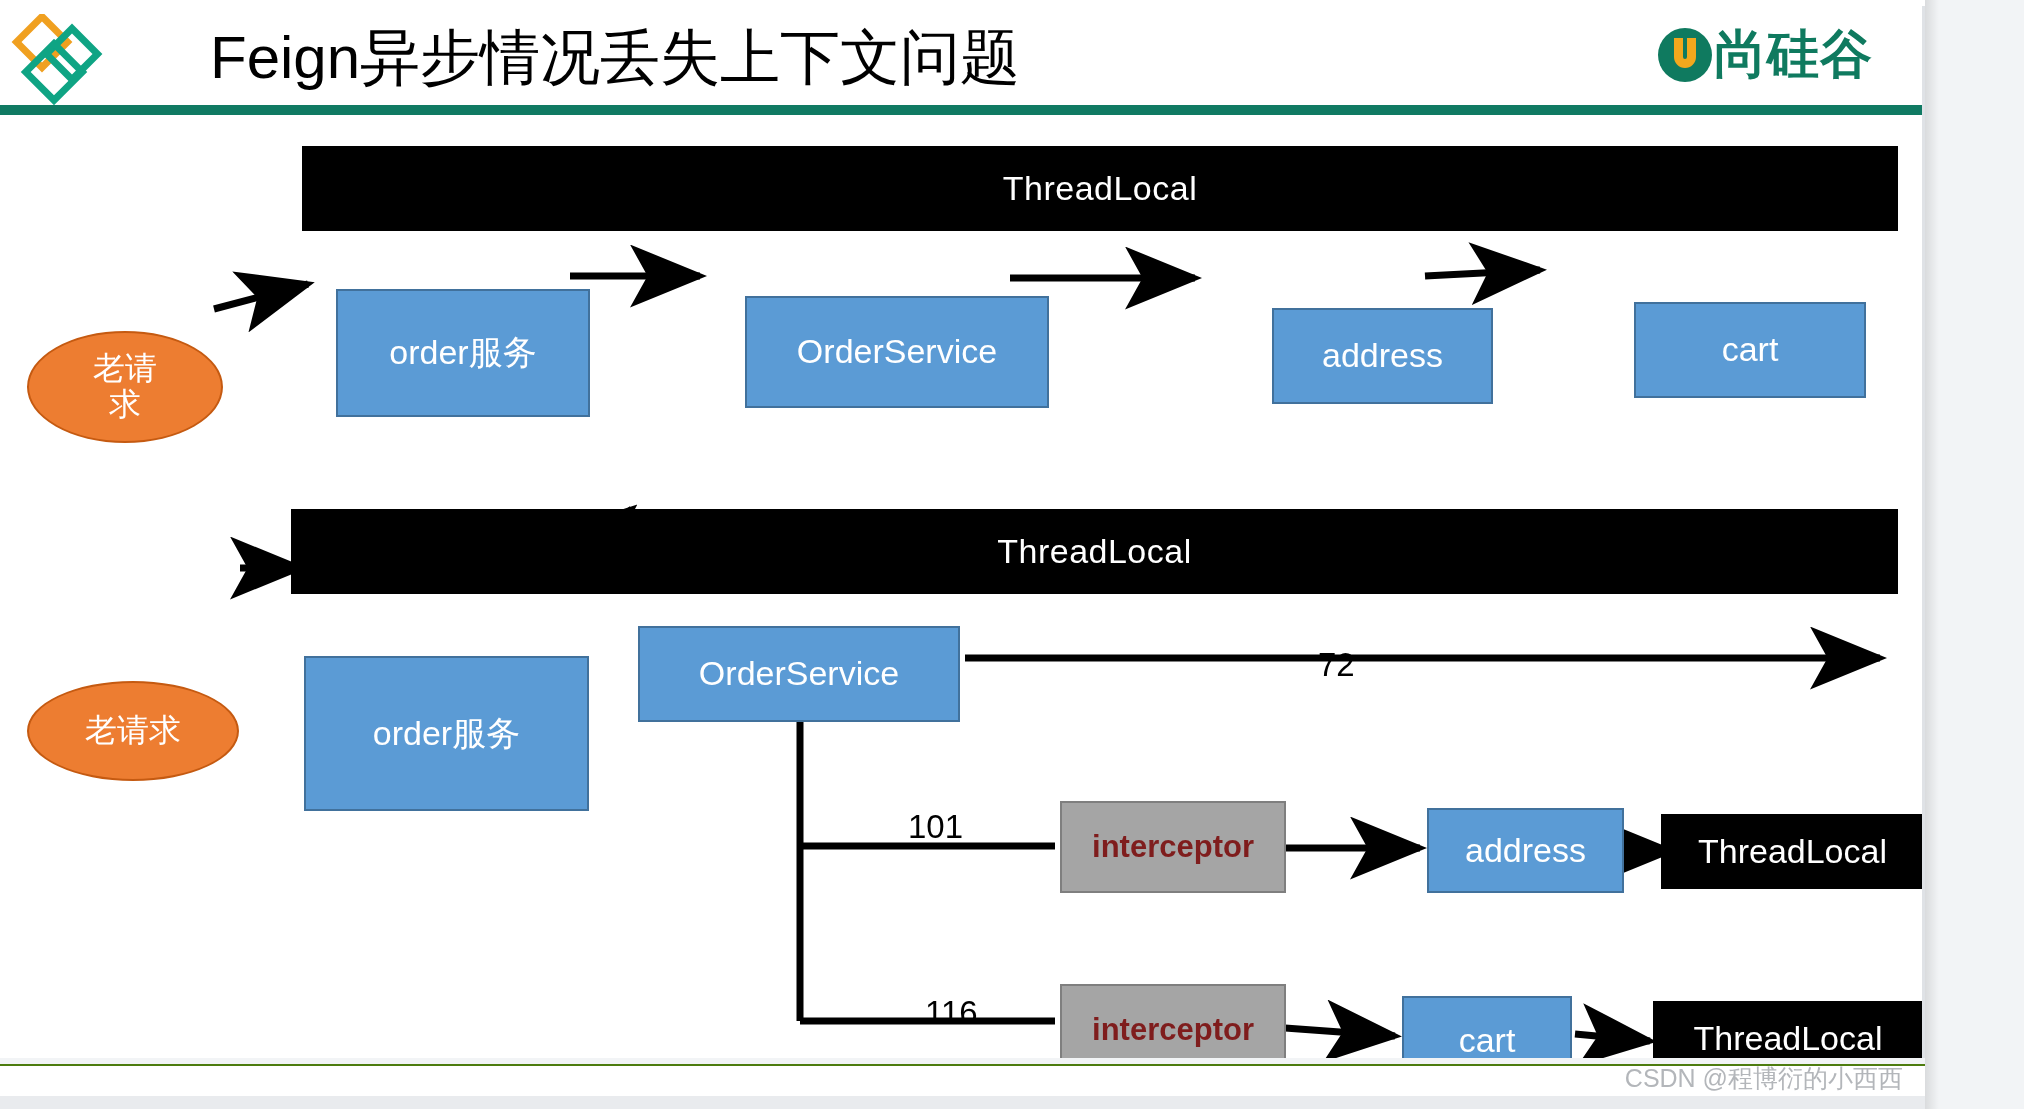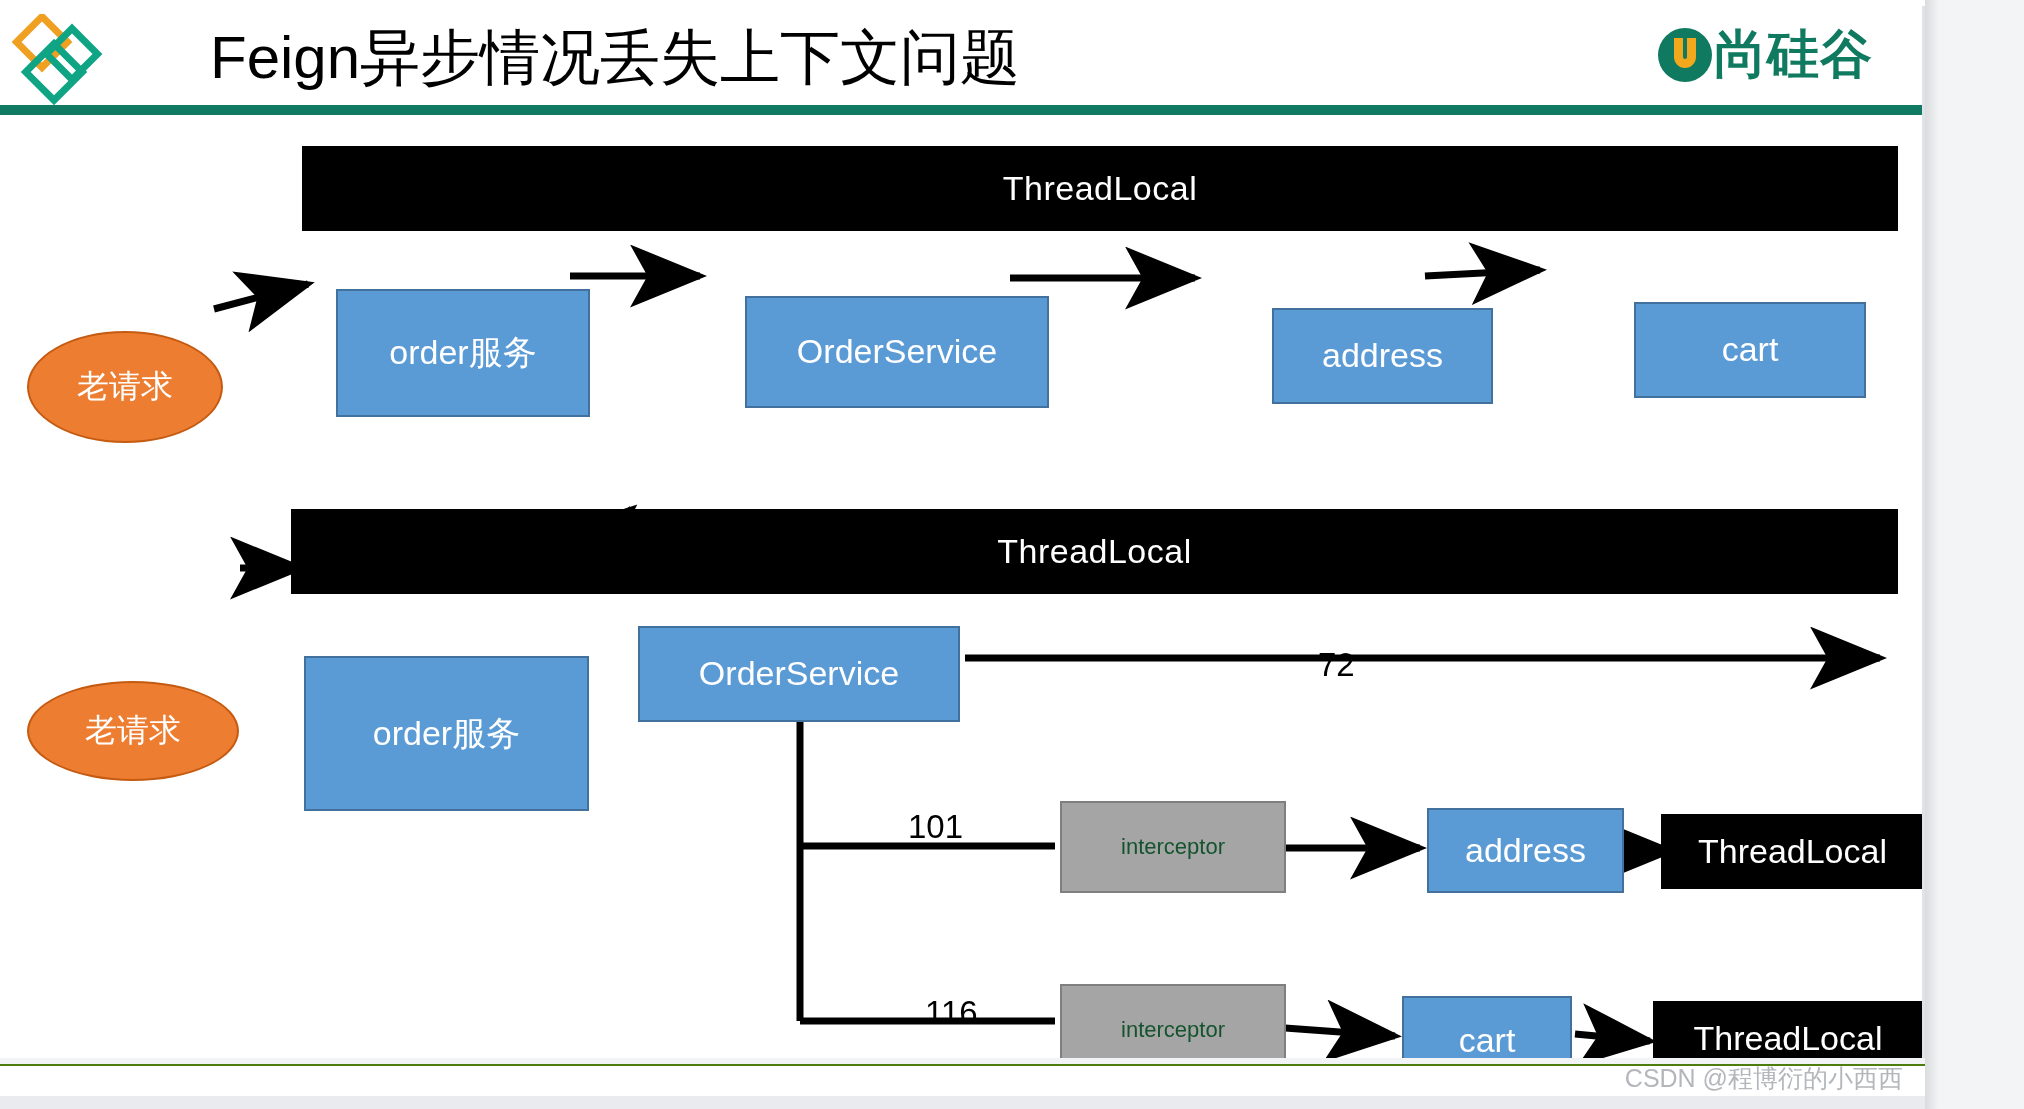--- a/index.html
+++ b/index.html
@@ -92,23 +92,24 @@
     color: #ffffff;
     display: flex; align-items: center; justify-content: center;
     font-size: 34px;
     text-align: center;
     line-height: 1.15;
   }
   .graybox {
     position: absolute;
     background: #A5A5A5;
     border: 2px solid #7F7F7F;
-    color: #14532d;
-    display: flex; align-items: center; justify-content: center;
-    font-size: 22px;
+    color: #7f1d1d;
+    display: flex; align-items: center; justify-content: center;
+    font-size: 31px;
+    font-weight: bold;
   }
   .blackbox {
     position: absolute;
     background: #000000;
     color: #ffffff;
     display: flex; align-items: center; justify-content: center;
     font-size: 34px;
   }
   .ellipse {
     position: absolute;
@@ -219,21 +220,21 @@
 
       <line x1="1625" y1="845" x2="1670" y2="845" stroke="#000" stroke-width="7" marker-end="url(#ah)"></line>
 
       <line x1="1285" y1="1022" x2="1395" y2="1030" stroke="#000" stroke-width="7" marker-end="url(#ah)"></line>
 
       <line x1="1575" y1="1028" x2="1650" y2="1035" stroke="#000" stroke-width="7" marker-end="url(#ah)"></line>
     </svg>
 
     <div class="band" style="left:302px; top:140px; width:1596px; height:85px;">ThreadLocal</div>
 
-    <div class="ellipse" style="left:27px; top:325px; width:196px; height:112px; flex-direction:row;">
+    <div class="ellipse" style="left:27px; top:325px; width:196px; height:112px; flex-direction:column;">
       <span>老请</span>
       <span>求</span>
     </div>
 
     <div class="bluebox" style="left:336px; top:283px; width:254px; height:128px;">order服务</div>
 
     <div class="bluebox" style="left:745px; top:290px; width:304px; height:112px;">OrderService</div>
 
     <div class="bluebox" style="left:1272px; top:302px; width:221px; height:96px;">address</div>
 

